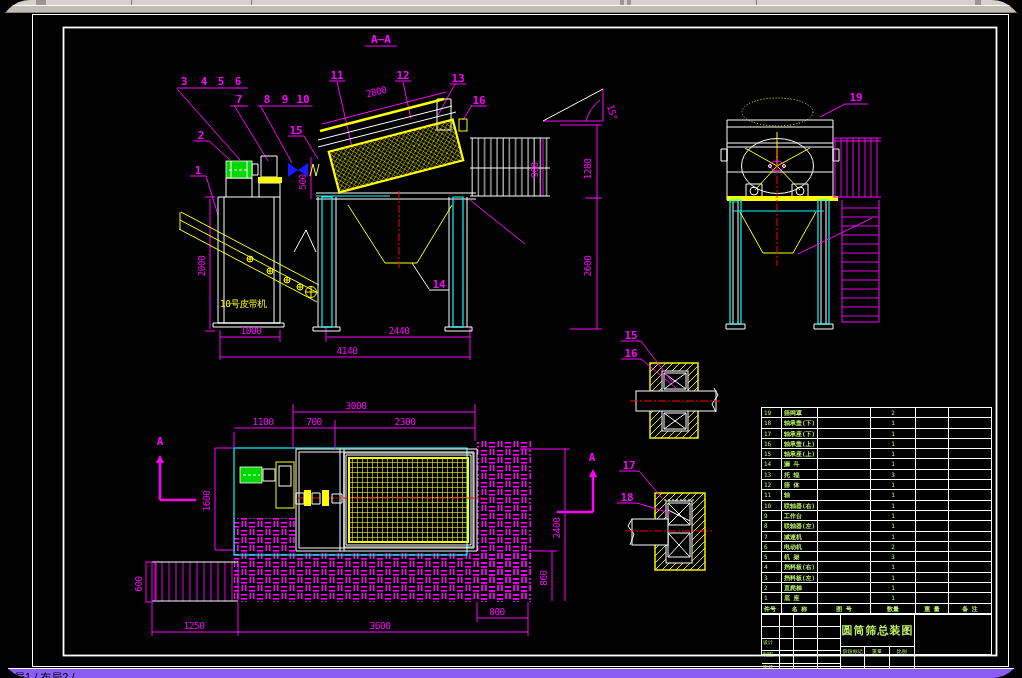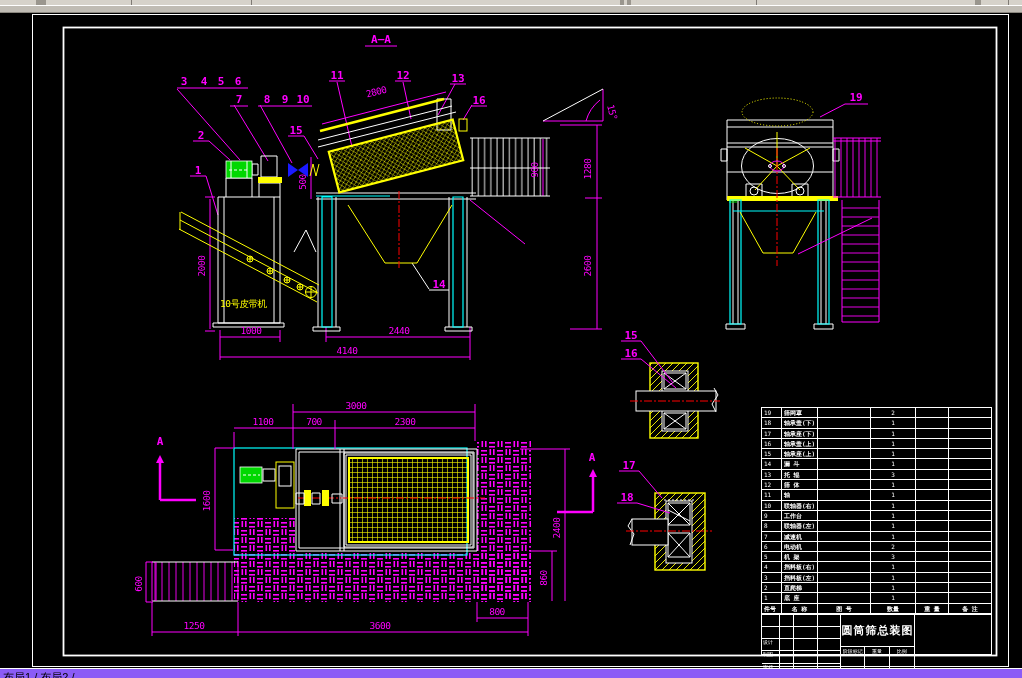--- a/index.html
+++ b/index.html
@@ -1,17 +1,17 @@
 <!DOCTYPE html>
 <html><head>
 <meta charset="utf-8">
 <style>
   html,body{margin:0;padding:0;background:#000;}
   #screen{position:relative;width:1022px;height:678px;background:#000;overflow:hidden;
-          font-family:"Liberation Sans", sans-serif;}
+          font-family:"Liberation Sans", sans-serif;border-radius:30px;}
   
   #topstrip1{position:absolute;left:0;top:0;width:1022px;height:5px;background:#d6d2ca;}
   #topstrip2{position:absolute;left:0;top:5px;width:1022px;height:8px;background:#c0bcb4;
              border-top:1px solid #fff;border-bottom:1px solid #8a867e;box-sizing:border-box;}
   .tsep{position:absolute;top:0;width:1px;height:5px;background:#7f7b75;}
   .tbtn{position:absolute;top:0;height:5px;background:#9a968e;}
   #bottomstrip{position:absolute;left:0;top:668px;width:1022px;height:10px;background:#8b5cf6;
                border-top:1px solid #fff;box-sizing:border-box;overflow:hidden;}
   #bottomstrip span{position:absolute;left:3px;top:1px;font-size:11px;color:#000;white-space:nowrap;}
   
@@ -26,21 +26,21 @@
   .sc{stroke:#00ffff;stroke-width:1.2;fill:none;}
   .sr{stroke:#ff0000;stroke-width:1;fill:none;stroke-dasharray:8 2 2 2;}
   .sg{stroke:#00e000;stroke-width:1;fill:none;}
   text{font-family:"DejaVu Sans Mono", monospace;}
   .tm{fill:#ff00ff;}
   .ty{fill:#ffff00;}
   .f9{font-size:9.5px;letter-spacing:-0.5px;}
   .f11{font-size:11px;font-weight:bold;}
   .mid{text-anchor:middle;}
   
-  #bom{position:absolute;left:761px;top:407px;width:231px;height:248px;color:#ffffff;
+  #bom{position:absolute;left:761px;top:407px;width:231px;height:248px;color:#bef264;
        border:1px solid #fff;box-sizing:border-box;background:#000;font-family:"DejaVu Sans Mono",monospace;}
   .br{display:grid;grid-template-columns:20px 36px 53px 45px 33px auto;height:9.3px;
       border-bottom:1px solid #fff;font-size:6px;line-height:9px;overflow:hidden;}
   .br>*{border-right:1px solid #fff;font-style:normal;text-decoration:none;overflow:hidden;
         padding-left:2px;white-space:nowrap;display:block;}
   .br>*:last-child{border-right:none;}
   .br .q{text-align:center;padding-left:0;}
   .bh{font-weight:bold;}
   #tblock{display:grid;grid-template-columns:79px 74px auto;height:61px;border-top:1px solid #fff;}
   #tbl-left{border-right:1px solid #fff;display:flex;flex-direction:column;}

